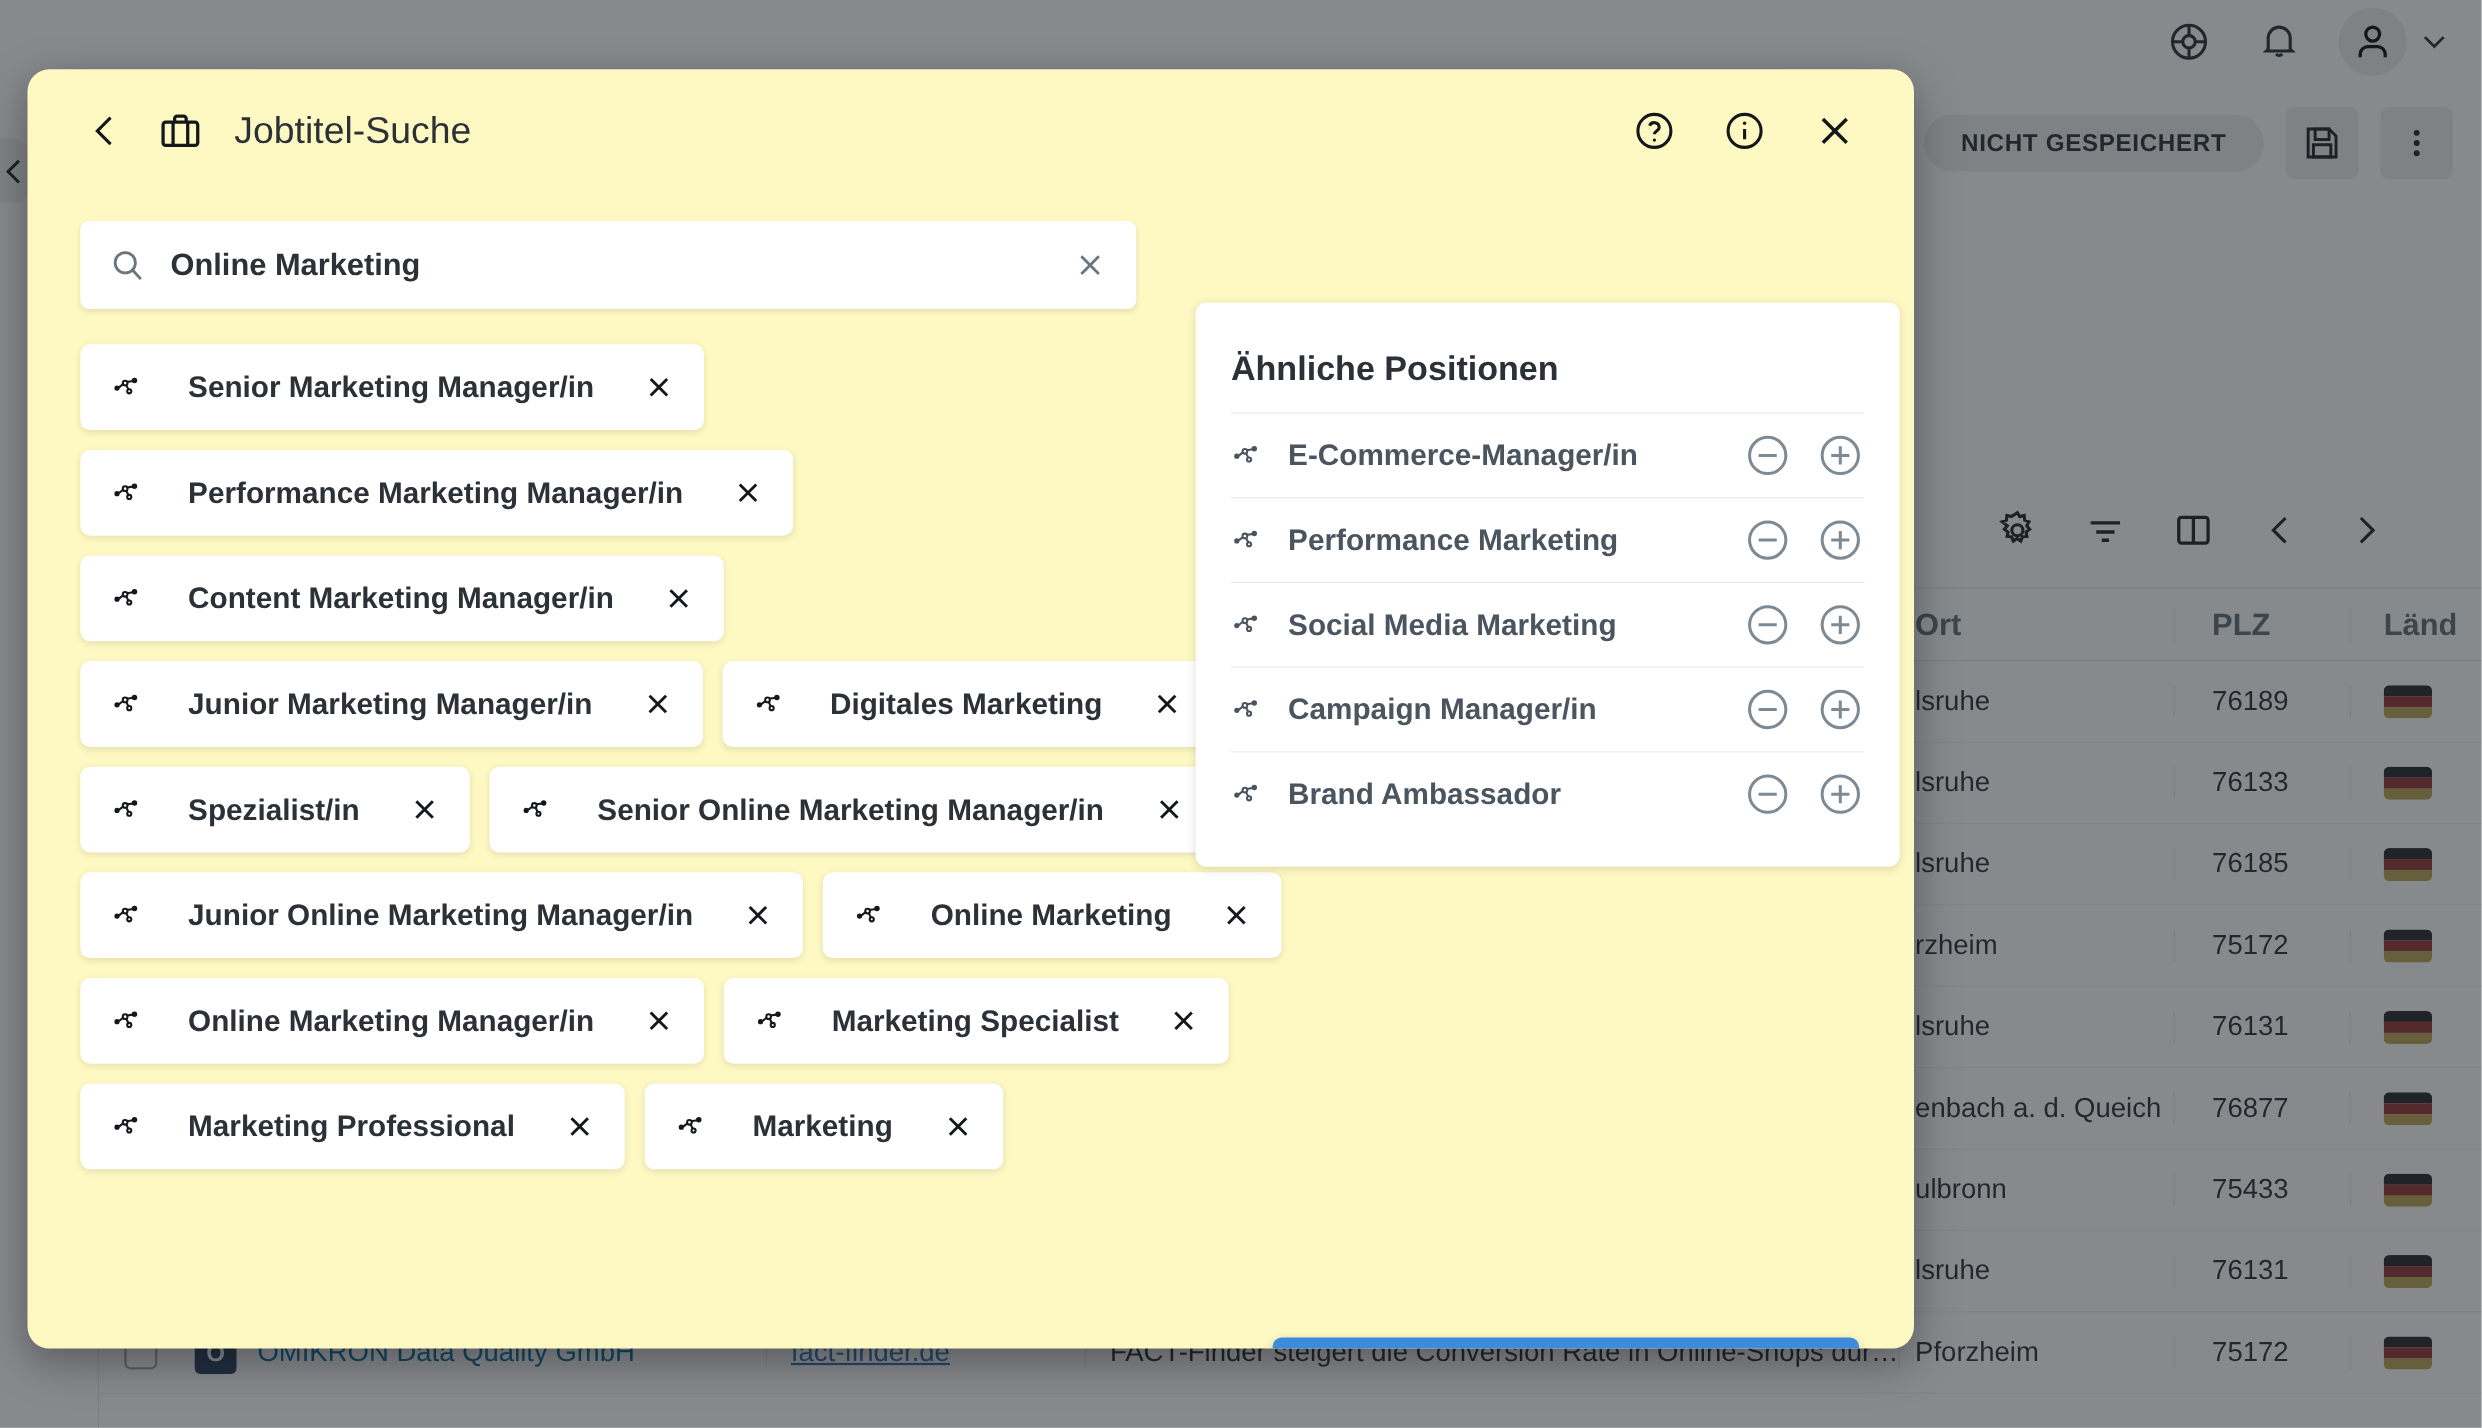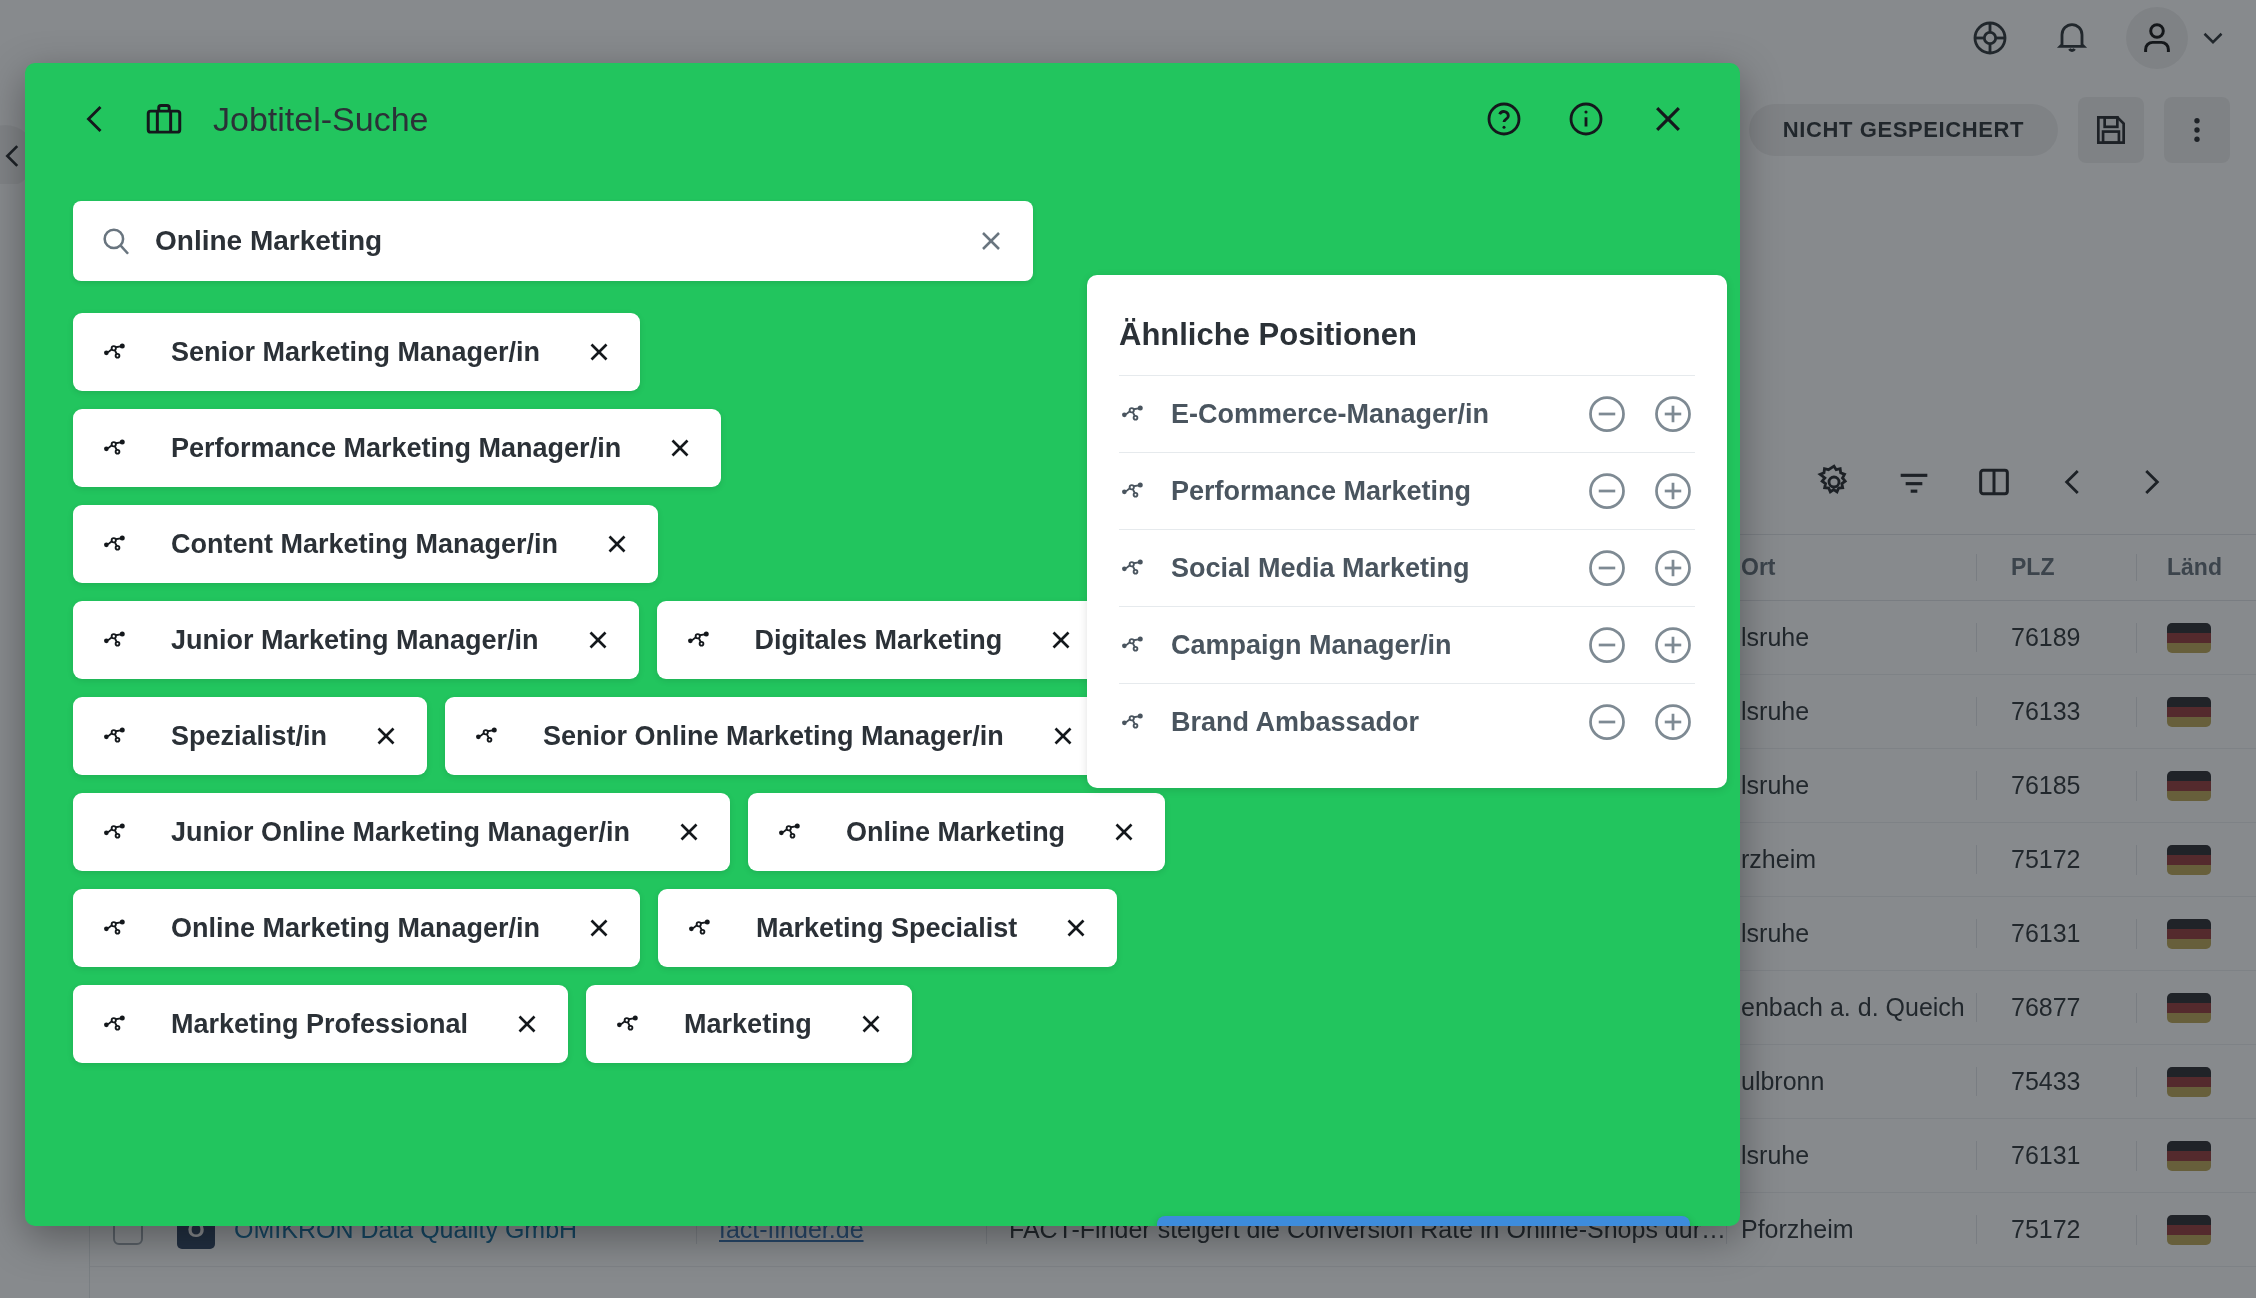--- a/index.html
+++ b/index.html
@@ -105,42 +105,42 @@
                 white-space: nowrap; overflow: hidden; text-overflow: ellipsis;}
   .col-headline { flex: 1; font-size: 25px; color: #1d2429;
                   border-left: 1px solid #e0e3e6; padding-left: 22px;
                   white-space: nowrap; overflow: hidden; text-overflow: ellipsis; }
   .col-city { width: 250px; font-size: 25px; color: #1d2429; padding-left: 14px;
               border-left: 1px solid #e0e3e6;
               white-space: nowrap; overflow: hidden; text-overflow: ellipsis; }
   .col-plz { width: 160px; font-size: 25px; color: #1d2429; padding-left: 34px;
              border-left: 1px solid #e0e3e6; }
   .col-land { width: 120px; padding-left: 30px; border-left: 1px solid #e0e3e6; }
-  .hdr-txt { font-size: 23px; font-weight: bold; color: #596570; }
+  .hdr-txt { font-size: 28px; font-weight: bold; color: #596570; }
   .flag-de {
     width: 44px; height: 30px; border-radius: 5px; overflow: hidden;
     display: flex; flex-direction: column;
   }
   .flag-de i { flex: 1; display: block; }
   .flag-de .b { background: #1b1b20; }
   .flag-de .r { background: #8e2a2a; }
   .flag-de .y { background: #b8a04a; }
 
   
   #dim {
     position: absolute; inset: 0;
     background: rgba(37,42,48,0.55);
   }
 
   
   #modal {
     position: absolute;
     left: 25px; top: 63px; width: 1715px; height: 1163px;
-    background: #22c55e;
-    border-radius: 10px;
+    background: #fef9c3;
+    border-radius: 20px;
     box-shadow: 0 12px 40px rgba(0,0,0,0.35);
     overflow: hidden;
   }
   #modal-header {
     height: 112px; display: flex; align-items: center;
     padding: 0 46px 0 48px;
   }
   #back-btn { width: 46px; height: 46px; display:flex; align-items:center; justify-content:center; color:#14181c; }
   #briefcase-wrap { margin-left: 24px; display:flex; align-items:center; color:#14181c; }
   #modal-title {

